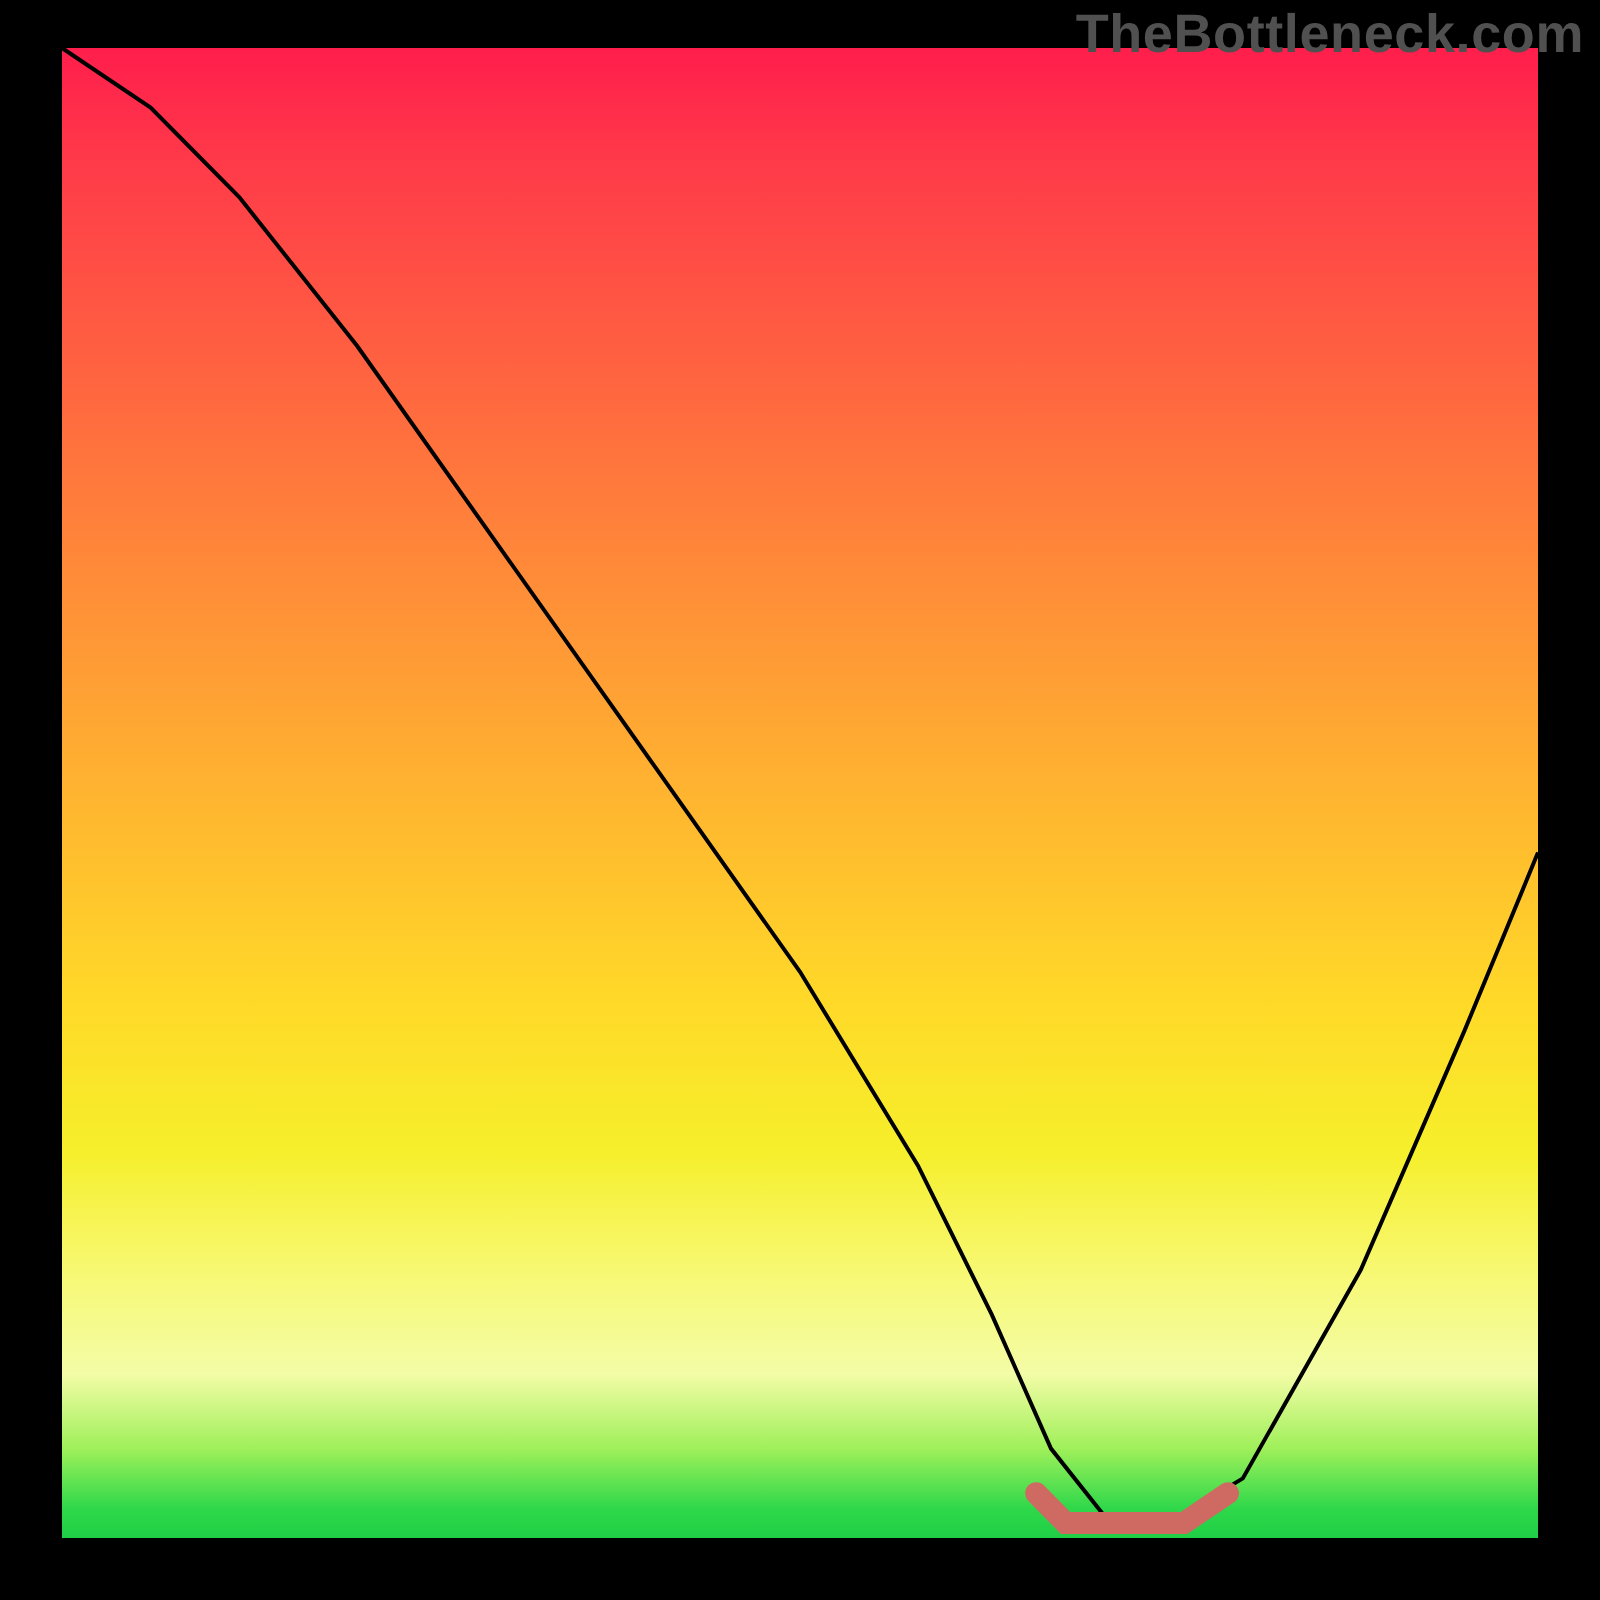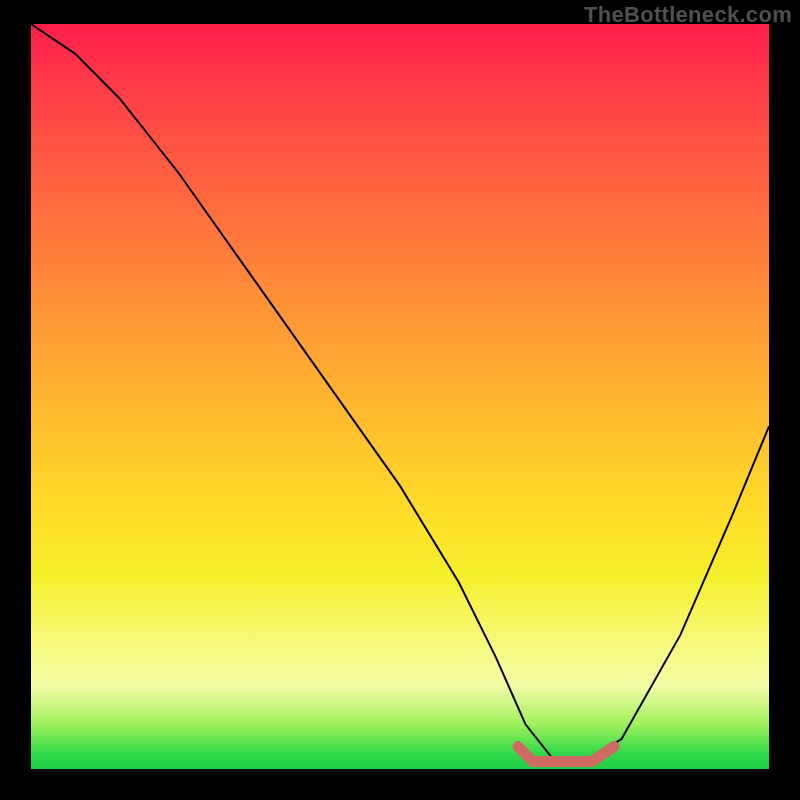--- a/index.html
+++ b/index.html
@@ -14,21 +14,21 @@
   .frame {
     position: relative;
     width: 800px;
     height: 800px;
     background: #000;
   }
   .watermark {
     position: absolute;
     top: 2px;
     right: 8px;
-    font-size: 22px;
+    font-size: 27px;
     font-weight: bold;
     color: #505050;
     letter-spacing: 0.3px;
     z-index: 10;
   }
   .plot {
     position: absolute;
     left: 31px;
     top: 24px;
     width: 738px;

